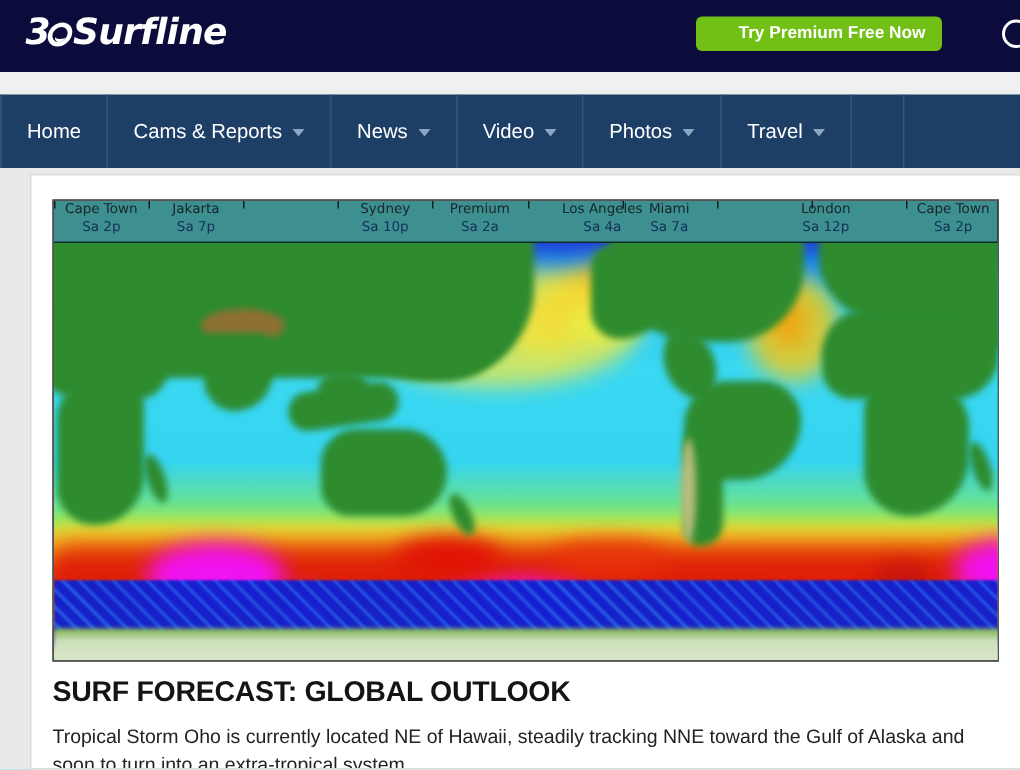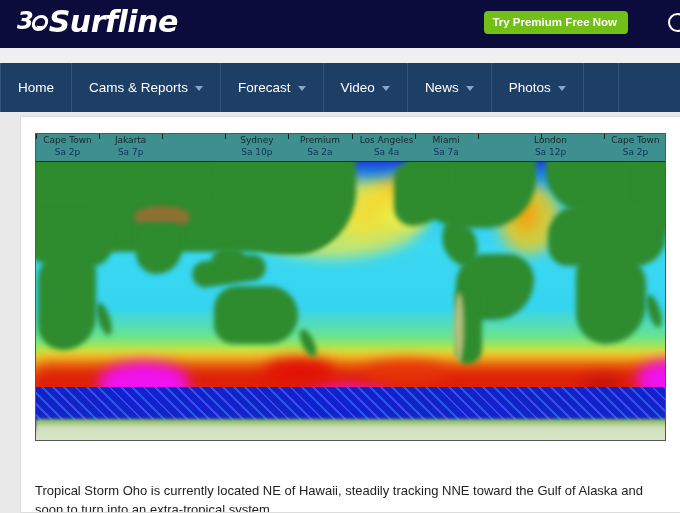--- a/index.html
+++ b/index.html
@@ -45,28 +45,28 @@
     transform: skewX(-12deg);
   }
   #logo .mark .zero::after {
     content: "";
     position: absolute;
     left: 2px; top: 4px;
     width: 7px; height: 4px;
     border-bottom: 2.5px solid #fff;
     border-radius: 0 0 6px 6px;
   }
-  #logo .word { font-size: 30px; font-style: italic; }
+  #logo .word { font-size: 24px; font-style: italic; }
 
   #premium-btn {
     position: absolute; right: 52px; top: 11px;
     background: #72bf16;
     color: #ffffff;
     font-size: 11.5px; font-weight: bold;
-    padding: 5px 11px 6px 8px;
+    padding: 5px 11px 6px 28px;
     border-radius: 4px;
     border: none;
     cursor: pointer;
     white-space: nowrap;
     font-family: "Liberation Sans", sans-serif;
   }
   #search-icon-wrap {
     position: absolute; right: -10px; top: 13px;
     width: 22px; height: 22px;
     cursor: pointer;
@@ -216,33 +216,33 @@
 
 <nav id="navbar">
     <div class="nav-item">
       <span>Home</span>
     </div>
     <div class="nav-item">
       <span>Cams &amp; Reports</span>
       <span class="caret"></span>
     </div>
     <div class="nav-item">
-      <span>Forecast</span>
+      <span>News</span>
       <span class="caret"></span>
     </div>
     <div class="nav-item">
       <span>Video</span>
       <span class="caret"></span>
     </div>
     <div class="nav-item">
-      <span>News</span>
-      <span class="caret"></span>
-    </div>
-    <div class="nav-item">
       <span>Photos</span>
+      <span class="caret"></span>
+    </div>
+    <div class="nav-item">
+      <span>Travel</span>
       <span class="caret"></span>
     </div>
     <div class="nav-item"></div>
   </nav>
 
 <div id="content-card">
 
   <div id="map-frame">
 
     <div id="city-strip">
@@ -260,21 +260,21 @@
         <div class="city-cell" style="left: 189.3px; width: 63.1px;">
           <span class="cname">Sydney</span>
           <span class="ctime">Sa 10p</span>
         </div>
         <div class="tick" style="left: 189.3px;"></div>
         <div class="city-cell" style="left: 252.4px; width: 63.1px;">
           <span class="cname">Premium</span>
           <span class="ctime">Sa  2a</span>
         </div>
         <div class="tick" style="left: 252.4px;"></div>
-        <div class="city-cell" style="left: 319px; width: 63.1px;">
+        <div class="city-cell" style="left: 334px; width: 63.1px;">
           <span class="cname">Los Angeles</span>
           <span class="ctime">Sa  4a</span>
         </div>
         <div class="tick" style="left: 315.5px;"></div>
         <div class="city-cell" style="left: 378.6px; width: 63.1px;">
           <span class="cname">Miami</span>
           <span class="ctime">Sa  7a</span>
         </div>
         <div class="tick" style="left: 378.6px;"></div>
         <div class="tick" style="left: 441.7px;"></div>
@@ -355,14 +355,15 @@
       <div class="landsoft" style="left:418px;top:130px;width:10px;height:70px;background:#cfc68a;border-radius:50%;opacity:.85;"></div>
 
       <div class="landsoft" style="left:510px;top:-10px;width:120px;height:60px;border-radius:0 0 40px 40px;"></div>
       <div class="landsoft" style="left:512px;top:44px;width:118px;height:60px;border-radius:30px 20px 30px 20px;"></div>
       <div class="landsoft" style="left:540px;top:92px;width:70px;height:90px;border-radius:20px 30px 40px 30px;"></div>
       <div class="landsoft" style="left:612px;top:132px;width:12px;height:34px;border-radius:50%;transform:rotate(-18deg);"></div>
       <div class="landsoft" style="left:600px;top:-10px;width:60px;height:80px;border-radius:0 0 40px 40px;"></div>
     </div>
   </div>
 
+  <h1 id="headline">SURF FORECAST: GLOBAL OUTLOOK</h1>
   <p id="body-text">Tropical Storm Oho is currently located NE of Hawaii, steadily tracking NNE toward the Gulf of Alaska and soon to turn into an extra-tropical system.</p>
 </div>
 
 </body></html>

